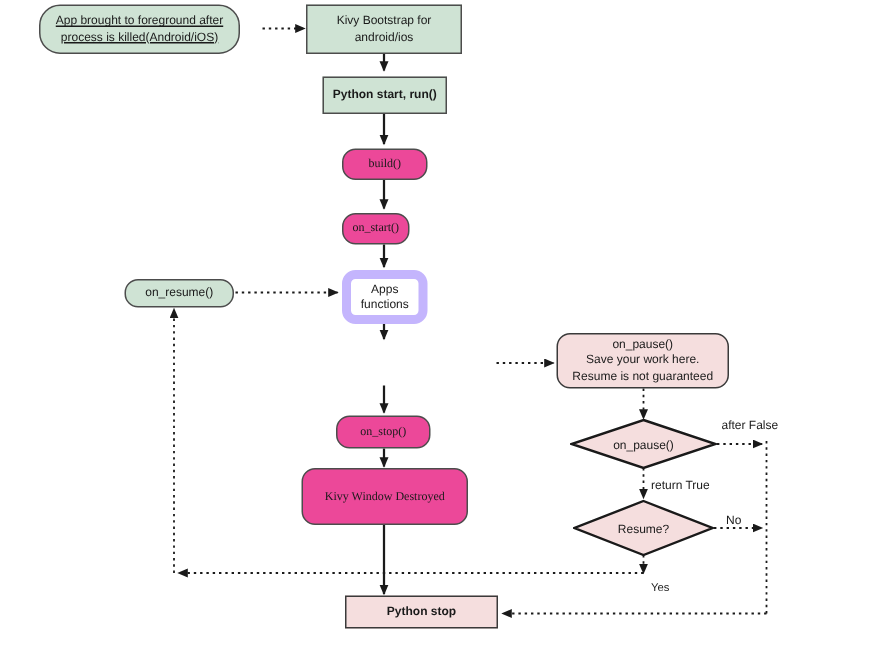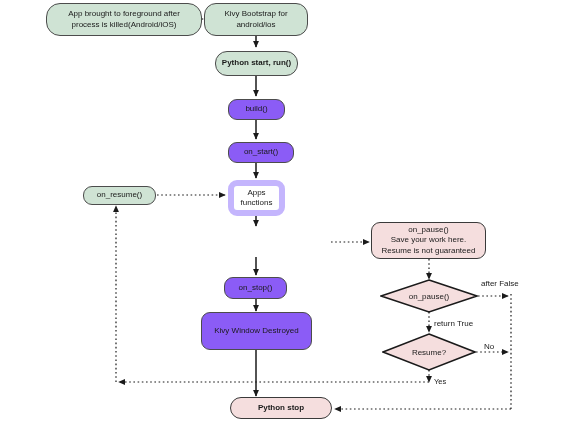--- a/index.html
+++ b/index.html
@@ -39,34 +39,35 @@
     display: block;
     width: 100%;
     padding: 0 4px;
     white-space: pre-line;
   }
   .green {
     background: #cfe3d4;
     border: 1px solid #4c4c4c;
   }
   .grey {
-    background: #8b5cf6;
+    background: #ec4899;
     border: 1px solid #4c4c4c;
+    font-family: Liberation Serif, serif;
   }
   .pink {
     background: #f5dede;
     border: 1px solid #3a3a3a;
   }
   .white {
     background: #ffffff;
     border: 6px solid #c4b5fd;
   }
   .rounded { border-radius: 9px; }
   .rounded-lg { border-radius: 14px; }
-  .sq { border-radius: 12px; }
+  .sq { border-radius: 0; }
   .bold { font-weight: bold; }
   .diamond-wrap {
     position: absolute;
     z-index: 2;
   }
   .diamond-label {
     position: absolute;
     left: 0;
     top: 0;
     width: 100%;
@@ -134,39 +135,39 @@
       <path d="M511,294 L511,409" stroke-width="1.2" stroke-dasharray="1.6,2.6"></path>
       <path d="M511,409 L335,409" stroke-width="1.2" stroke-dasharray="1.6,2.6" marker-end="url(#arrow-dot)"></path>
 
       <path d="M429,370 L429,382" stroke-width="1.2" stroke-dasharray="1.6,2.6" marker-end="url(#arrow-dot)"></path>
       <path d="M429,382 L119,382" stroke-width="1.2" stroke-dasharray="1.6,2.6" marker-end="url(#arrow-dot)"></path>
 
       <path d="M116,382 L116,206" stroke-width="1.2" stroke-dasharray="1.6,2.6" marker-end="url(#arrow-dot)"></path>
     </g>
   </svg>
 
-  <div class="node green rounded-lg" style="left:46px; top:3px; width:156px; height:33px; font-size:8px;">
+  <div class="node green rounded-lg" style="left:26px; top:3px; width:134px; height:33px; font-size:8px;text-decoration:underline;">
     <span class="txt">App brought to foreground after
 process is killed(Android/iOS)</span>
   </div>
 
   <div class="node green sq" style="left:204px; top:3px; width:104px; height:33px; font-size:8px;">
     <span class="txt">Kivy Bootstrap for
 android/ios</span>
   </div>
 
   <div class="node green sq bold" style="left:215px; top:51px; width:83px; height:25px; font-size:8px;">
     <span class="txt">Python start, run()</span>
   </div>
 
   <div class="node grey rounded" style="left:228px; top:99px; width:57px; height:21px; font-size:8px;">
     <span class="txt">build()</span>
   </div>
 
-  <div class="node grey rounded" style="left:228px; top:142px; width:66px; height:21px; font-size:8px;">
+  <div class="node grey rounded" style="left:228px; top:142px; width:45px; height:21px; font-size:8px;">
     <span class="txt">on_start()</span>
   </div>
 
   <div class="node white rounded" style="left:228px; top:180px; width:57px; height:36px; font-size:8px;">
     <span class="txt">Apps
 functions</span>
   </div>
 
   <div class="node green rounded" style="left:83px; top:186px; width:73px; height:19px; font-size:8px;">
     <span class="txt">on_resume()</span>
@@ -204,15 +205,15 @@
     </svg>
     <span class="diamond-label">Resume?</span>
   </div>
 
   <span class="edge-label" style="left:481px; top:279px; font-size:8px;">after False</span>
 
   <span class="edge-label" style="left:434px; top:319px; font-size:8px;">return True</span>
 
   <span class="edge-label" style="left:484px; top:342px; font-size:8px;">No</span>
 
-  <span class="edge-label" style="left:434px; top:377px; font-size:7.5px;">Yes</span>
+  <span class="edge-label" style="left:434px; top:387px; font-size:7.5px;">Yes</span>
 
 </div>
 
 </body></html>

